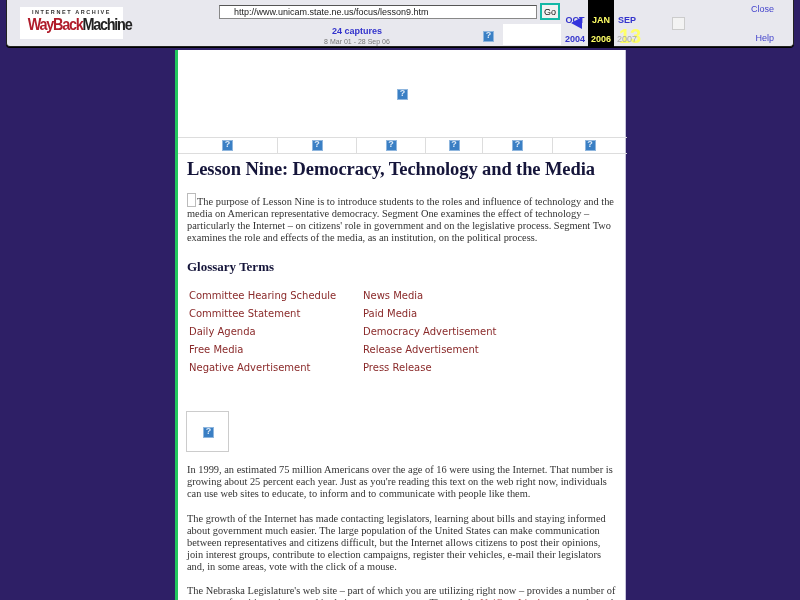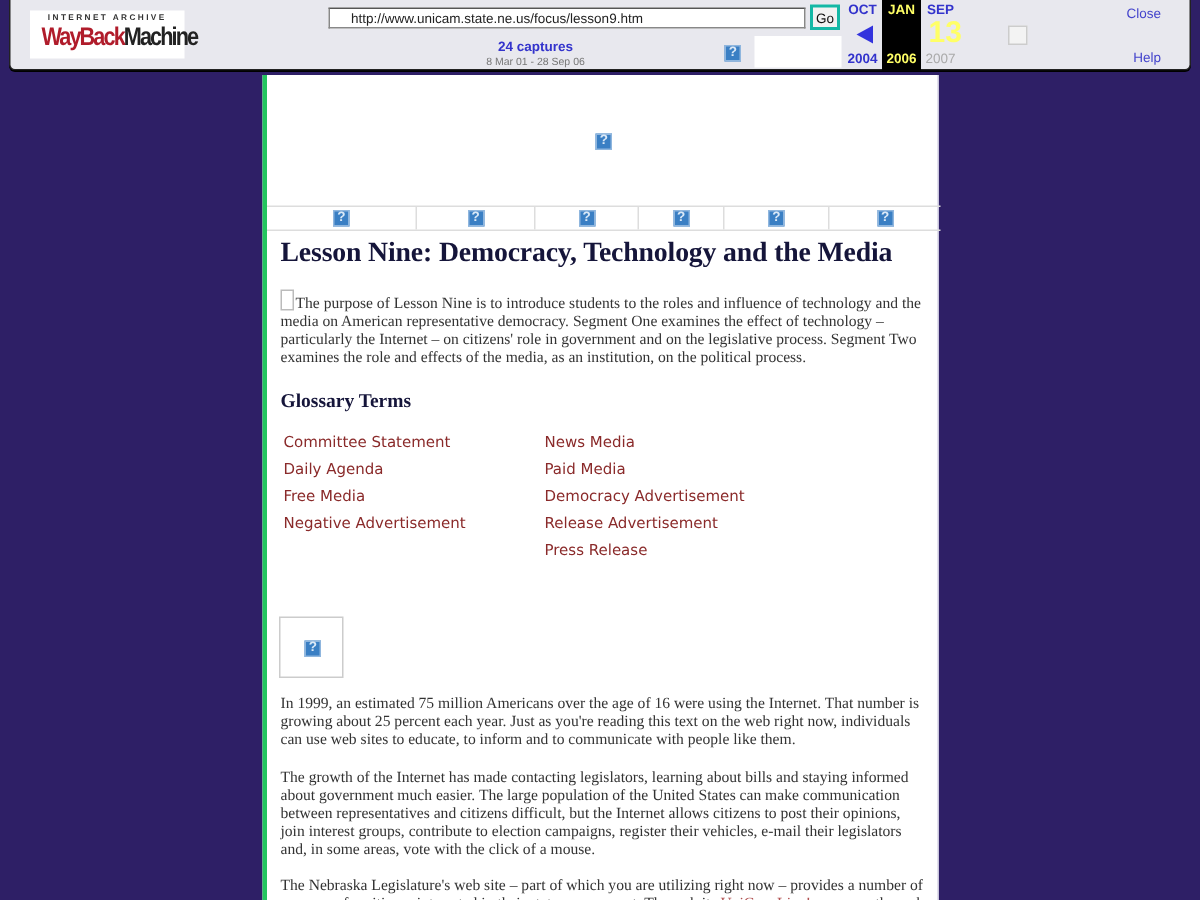--- a/index.html
+++ b/index.html
@@ -44,21 +44,21 @@
       position: absolute; left: 476px; top: 28px; width: 14px; height: 14px;
     }
     .wb-white {
       position: absolute; left: 496px; top: 24px; width: 58px; height: 21px; background: #fff;
     }
     .wb-months { position: absolute; left: 555px; top: 0; height: 47px; width: 78px; }
     .wb-col { position: absolute; top: 0; width: 26px; height: 47px; text-align: center; font-weight: bold; }
     .wb-col.prev { left: 0; }
     .wb-col.cur { left: 26px; background: #000; }
     .wb-col.next { left: 52px; }
-    .wb-col .m { font-size: 9px; margin-top: 1px; }
+    .wb-col .m { font-size: 9px; margin-top: 15px; }
     .wb-col .y { position: absolute; bottom: 3px; left: 0; width: 26px; font-size: 9px; }
     .wb-col.prev .m, .wb-col.prev .y, .wb-col.next .m { color: #3333cc; }
     .wb-col.next .y { color: #aaa; font-weight: normal; }
     .wb-col.cur .m, .wb-col.cur .y { color: #ffff66; }
     .wb-col.cur .d { color: #ffff66; font-size: 20px; line-height: 22px; padding-left: 31px; }
     .wb-arrow {
       position: absolute; left: 9px; top: 17px; width: 0; height: 0;
       border-top: 6px solid transparent; border-bottom: 6px solid transparent; border-right: 11px solid #3333dd;
     }
     .wb-next-box {
@@ -180,20 +180,21 @@
   </div>
 
   <h1 class="title">Lesson Nine: Democracy, Technology and the Media</h1>
 
   <p class="intro"><span class="ph"></span><span>The purpose of Lesson Nine is to introduce students to the roles and influence of technology and the media on American representative democracy. Segment One examines the effect of technology – particularly the Internet – on citizens' role in government and on the legislative process. Segment Two examines the role and effects of the media, as an institution, on the political process.</span></p>
 
   <h2 class="glossary-title">Glossary Terms</h2>
 
   <div class="glossary">
     <div class="col c1">
+      <a>Committee Hearing Schedule</a>
       <a>Committee Statement</a>
       <a>Daily Agenda</a>
       <a>Free Media</a>
       <a>Negative Advertisement</a>
     </div>
     <div class="col c2">
       <a>News Media</a>
       <a>Paid Media</a>
       <a>Democracy Advertisement</a>
       <a>Release Advertisement</a>

